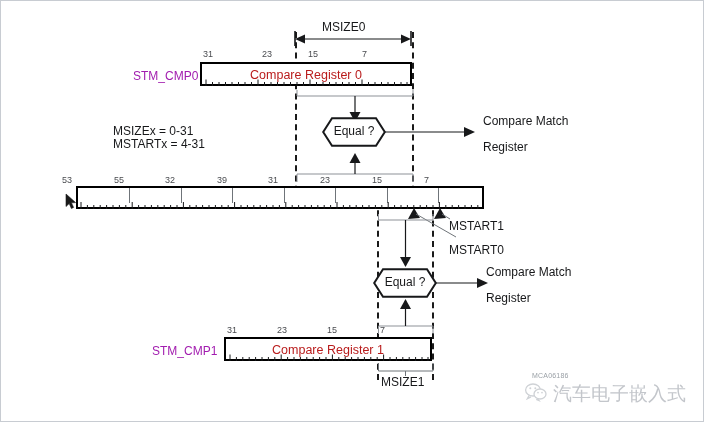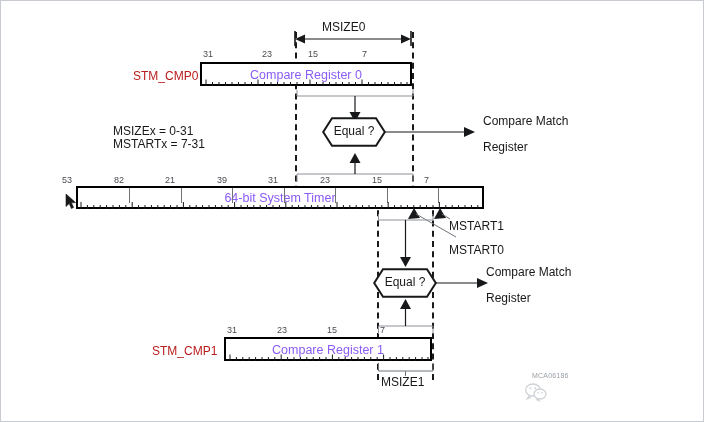--- a/index.html
+++ b/index.html
@@ -2,22 +2,22 @@
 <html><head>
 <meta charset="utf-8">
 <style>
   html,body{margin:0;padding:0;background:#ffffff;}
   body{font-family:"Liberation Sans",sans-serif;}
   #stage{position:relative;width:704px;height:422px;background:#ffffff;overflow:hidden;}
   #frame{position:absolute;left:0;top:0;width:704px;height:422px;box-sizing:border-box;border:1px solid #c8ccd2;}
   .abs{position:absolute;}
   .bit{position:absolute;font-size:9px;color:#4a4c50;white-space:nowrap;}
   .reg{position:absolute;box-sizing:border-box;border:2px solid #000;background:#fff;}
-  .regname{position:absolute;font-size:12px;color:#b91c1c;white-space:nowrap;}
-  .regtext{position:absolute;width:100%;text-align:center;font-size:12.5px;color:#8b5cf6;}
+  .regname{position:absolute;font-size:12px;color:#a21caf;white-space:nowrap;}
+  .regtext{position:absolute;width:100%;text-align:center;font-size:12.5px;color:#b91c1c;}
   .dash{position:absolute;border-left:2px dashed #1a1a1a;}
   .divider{position:absolute;background:#6f7479;width:1px;}
   .eqbox{position:absolute;}
   .eqtxt{position:absolute;width:100%;text-align:center;font-size:12px;color:#17181a;}
   .note{position:absolute;font-size:12px;color:#17181a;line-height:14px;white-space:nowrap;}
   .dimlbl{position:absolute;font-size:12px;color:#17181a;white-space:nowrap;}
   .figid{position:absolute;font-size:7px;color:#9aa0a6;white-space:nowrap;letter-spacing:0.2px;}
   .cn{position:absolute;font-size:19px;color:#c3c6cb;white-space:nowrap;font-family:"DejaVu Sans",sans-serif;}
   svg{display:block;overflow:visible;}
 </style>
@@ -96,21 +96,21 @@
 
   <div class="abs" style="left:295px;top:88px;">
     <svg width="120" height="36" viewBox="0 0 120 36">
       <path d="M2,2 L2,8 L118,8 L118,2" fill="none" stroke="#8d9197" stroke-width="1"></path>
       <line x1="60" y1="8" x2="60" y2="28" stroke="#17181a" stroke-width="1.2"></line>
       <polygon points="60,34 54.5,24 65.5,24" fill="#17181a"></polygon>
     </svg>
   </div>
 
   <div class="note" style="left:113px;top:124px;">MSIZEx    = 0-31</div>
-  <div class="note" style="left:113px;top:137px;">MSTARTx = 7-31</div>
+  <div class="note" style="left:113px;top:137px;">MSTARTx = 4-31</div>
 
   <div class="eqbox" style="left:322px;top:117px;">
     <svg width="64" height="30" viewBox="0 0 64 30">
       <polygon points="10,1.2 54,1.2 62.8,15 54,28.8 10,28.8 1.2,15" fill="#ffffff" stroke="#17181a" stroke-width="2"></polygon>
     </svg>
     <div class="eqtxt" style="left:0;top:7px;">Equal ?</div>
   </div>
 
   <div class="abs" style="left:385px;top:124px;">
     <svg width="92" height="16" viewBox="0 0 92 16">
@@ -124,30 +124,29 @@
 
   <div class="abs" style="left:295px;top:152px;">
     <svg width="120" height="32" viewBox="0 0 120 32">
       <path d="M2,30 L2,22 L118,22 L118,30" fill="none" stroke="#8d9197" stroke-width="1"></path>
       <line x1="60" y1="22" x2="60" y2="8" stroke="#17181a" stroke-width="1.2"></line>
       <polygon points="60,1 54.5,11 65.5,11" fill="#17181a"></polygon>
     </svg>
   </div>
 
   <div class="bit" style="left:62px;top:175px;">53</div>
-  <div class="bit" style="left:114px;top:175px;">82</div>
-  <div class="bit" style="left:165px;top:175px;">21</div>
+  <div class="bit" style="left:114px;top:175px;">55</div>
+  <div class="bit" style="left:165px;top:175px;">32</div>
   <div class="bit" style="left:217px;top:175px;">39</div>
   <div class="bit" style="left:268px;top:175px;">31</div>
   <div class="bit" style="left:320px;top:175px;">23</div>
   <div class="bit" style="left:372px;top:175px;">15</div>
   <div class="bit" style="left:424px;top:175px;">7</div>
 
   <div class="reg" style="left:76px;top:186px;width:408px;height:23px;">
-    <div class="regtext" style="top:3px;">64-bit System Timer</div>
     <div style="position:absolute;left:0;top:0;width:100%;height:100%;">
       <div class="divider" style="left:51px;top:0;height:15px;"></div>
       <div class="divider" style="left:103px;top:0;height:15px;"></div>
       <div class="divider" style="left:154px;top:0;height:15px;"></div>
       <div class="divider" style="left:206px;top:0;height:15px;"></div>
       <div class="divider" style="left:257px;top:0;height:15px;"></div>
       <div class="divider" style="left:309px;top:0;height:15px;"></div>
       <div class="divider" style="left:360px;top:0;height:15px;"></div>
     </div>
     <div style="position:absolute;left:0;top:13px;width:100%;height:7px;">
@@ -335,14 +334,15 @@
       <ellipse cx="9" cy="8" rx="7.4" ry="6" fill="none" stroke="#cfd2d6" stroke-width="1.3"></ellipse>
       <path d="M5.2,13.4 L3.4,16.6 L7.0,14.8" fill="none" stroke="#cfd2d6" stroke-width="1.3"></path>
       <circle cx="6.3" cy="6.2" r="1" fill="#cfd2d6"></circle>
       <circle cx="11.3" cy="6.2" r="1" fill="#cfd2d6"></circle>
       <ellipse cx="16" cy="12" rx="6" ry="5" fill="#ffffff" stroke="#cfd2d6" stroke-width="1.3"></ellipse>
       <path d="M13.4,16.3 L15,18.6 L12.2,17.4" fill="none" stroke="#cfd2d6" stroke-width="1.3"></path>
       <circle cx="14" cy="10.6" r="0.85" fill="#cfd2d6"></circle>
       <circle cx="18" cy="10.6" r="0.85" fill="#cfd2d6"></circle>
     </svg>
   </div>
+  <div class="cn" style="left:553px;top:381px;">汽车电子嵌入式</div>
 
 </div>
 
 </body></html>

